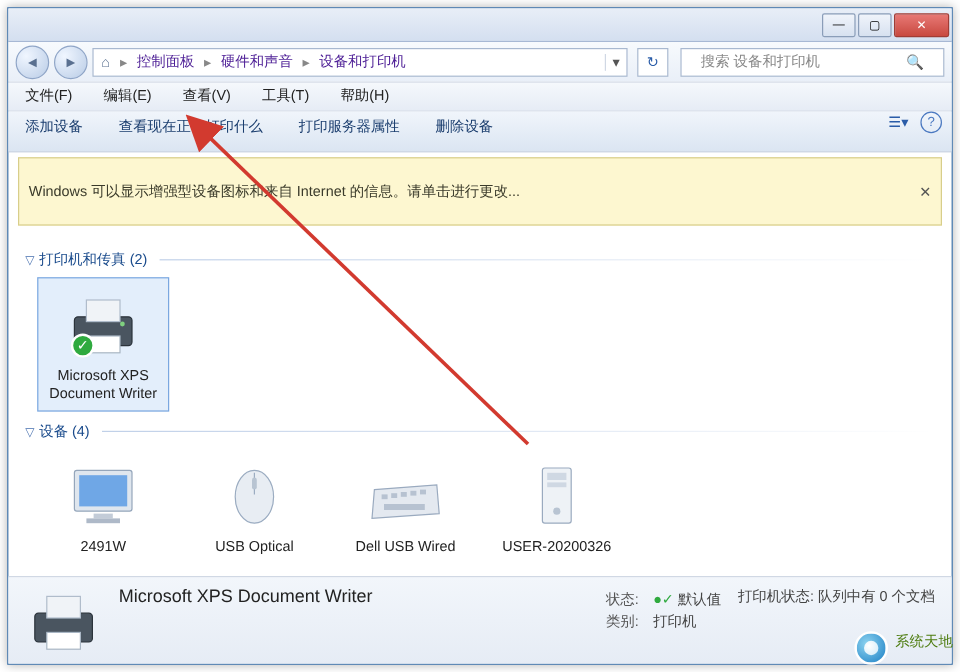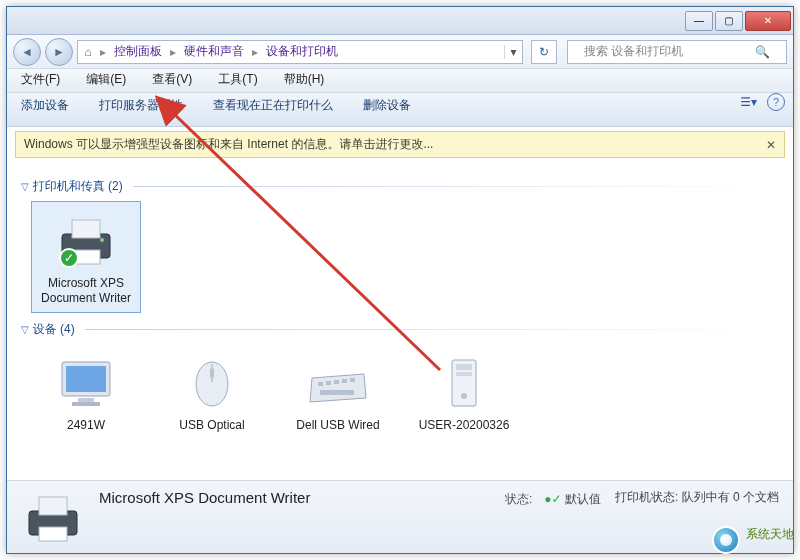--- a/index.html
+++ b/index.html
@@ -18,21 +18,21 @@
 .refresh-btn{width:26px;height:24px;border:1px solid #a8b8d0;display:flex;align-items:center;justify-content:center;color:#2a5ca8;margin-left:4px;background:#fff}
 .search-box{width:220px;height:24px;border:1px solid #a8b8d0;background:#fff;display:flex;align-items:center;margin-left:6px;padding:0 16px;color:#888}
 .search-box .mag{margin-left:auto;color:#6a80a0}
 .menu-row{height:24px;display:flex;align-items:flex-start;padding:0 8px;gap:14px;background:linear-gradient(#f5f8fc,#e6ecf5);border-bottom:1px solid #d0d8e4}
 .menu-item{padding:2px 6px;color:#222}
 .toolbar{height:34px;display:flex;align-items:flex-start;padding:0 8px;gap:18px;background:linear-gradient(#f0f5fb,#dbe5f2);border-bottom:1px solid #c5d0e0;position:relative}
 .tool-item{color:#1a3d6e;padding:4px 6px}
 .tool-highlight{outline:3px solid #d23a2f;outline-offset:-1px}
 .tool-right{margin-left:auto;display:flex;align-items:center;gap:10px}
 .help-circle{width:18px;height:18px;border-radius:50%;border:1px solid #4a78c0;color:#4a78c0;display:flex;align-items:center;justify-content:center;font-size:11px}
-.info-bar{background:#fdf7d0;border:1px solid #d8ce8a;color:#3a3a2a;margin:4px 8px;padding:4px 8px;display:flex;align-items:center}
+.info-bar{background:#fdf7d0;border:1px solid #d8ce8a;color:#3a3a2a;margin:4px 8px;padding:19px 8px;display:flex;align-items:center}
 .info-bar .x{margin-left:auto;color:#555}
 .content{flex:1;overflow:auto;padding:8px 14px}
 .group-hdr{display:flex;align-items:center;color:#1a4b8c;margin:8px 0 6px}
 .tri{color:#4a72b0;margin-right:4px;font-size:10px}
 .group-hdr .line{flex:1;height:1px;background:linear-gradient(to right,#c0d0e8,transparent);margin-left:10px}
 .items{display:flex;flex-wrap:wrap;gap:10px 16px;padding-left:10px}
 .item{width:110px;display:flex;flex-direction:column;align-items:center;text-align:center;padding:6px 2px}
 .item.sel{border:1px solid #7aa7e0;background:#e3eefb}
 .icon-box{width:70px;height:64px;display:flex;align-items:center;justify-content:center;position:relative}
 .item-label{margin-top:4px;line-height:1.25;color:#222}
@@ -84,22 +84,22 @@
   <div class="menu-row">
     <span class="menu-item">文件(F)</span>
     <span class="menu-item">编辑(E)</span>
     <span class="menu-item">查看(V)</span>
     <span class="menu-item">工具(T)</span>
     <span class="menu-item">帮助(H)</span>
   </div>
 
   <div class="toolbar">
     <span class="tool-item">添加设备</span>
+    <span class="tool-item">查看现在正在打印什么</span>
     <span class="tool-item">打印服务器属性</span>
-    <span class="tool-item">查看现在正在打印什么</span>
     <span class="tool-item">删除设备</span>
     <div class="tool-right">
       <span style="color:#2a5ca8">☰▾</span>
       <span class="help-circle">?</span>
     </div>
   </div>
 
   <div class="info-bar">
     <span>Windows 可以显示增强型设备图标和来自 Internet 的信息。请单击进行更改...</span>
     <span class="x">✕</span>
@@ -189,20 +189,21 @@
           <rect x="8" y="22" width="48" height="24" rx="3" fill="#4a5560" stroke="#2b333b"></rect>
           <rect x="18" y="8" width="28" height="18" fill="#f0f3f7" stroke="#b0bccb"></rect>
           <rect x="18" y="38" width="28" height="14" fill="#fff" stroke="#a9b6c4"></rect>
         </svg>
     </div>
     <div class="main">
       <div class="name">Microsoft XPS Document Writer</div>
     </div>
     <div>
       <div class="kv"><span class="k">状态:</span> <span style="color:#2faa3f">●✓</span> <span>默认值</span></div>
+      <div class="kv"><span class="k">类别:</span> <span>打印机</span></div>
     </div>
     <div class="col2">
       <span>打印机状态:</span>
       <span>队列中有 0 个文档</span>
     </div>
   </div>
 </div>
 
 <svg class="arrow-line" style="left:0;top:0;width:800px;height:560px">
   <defs>

